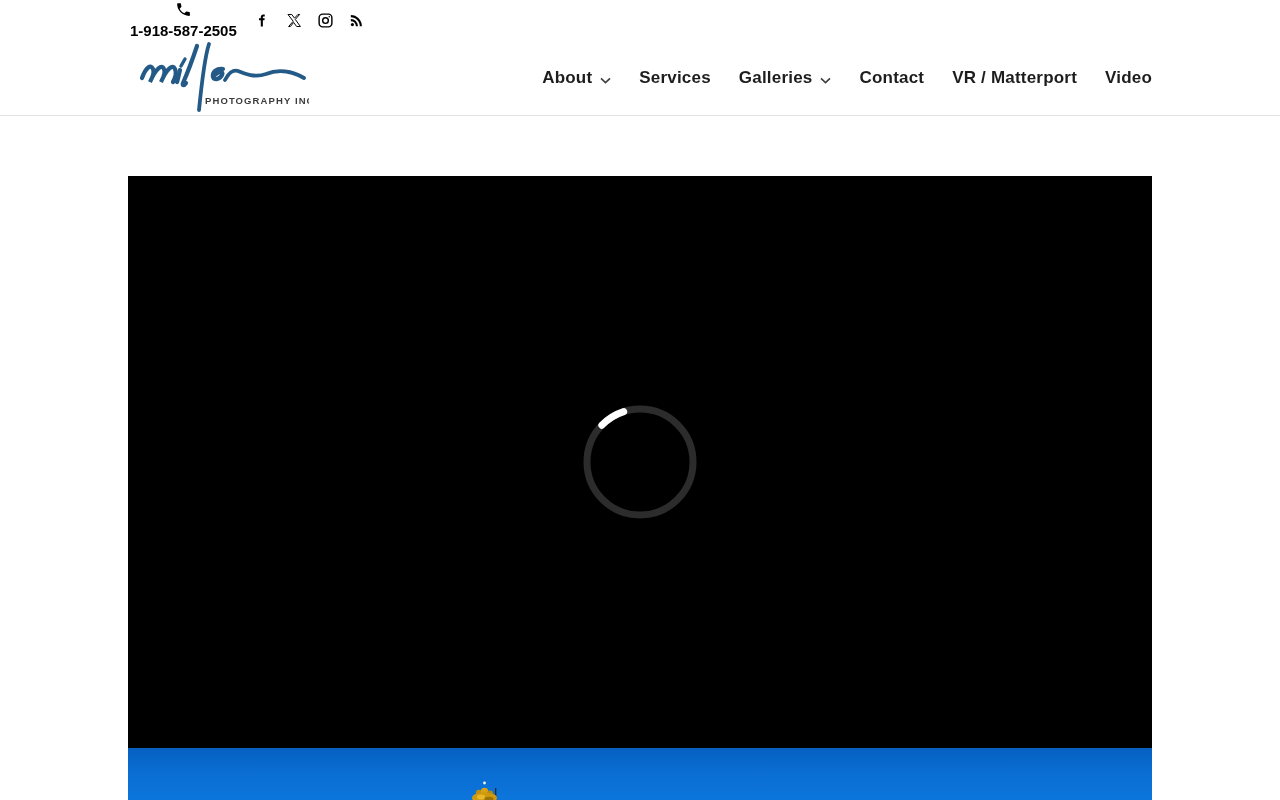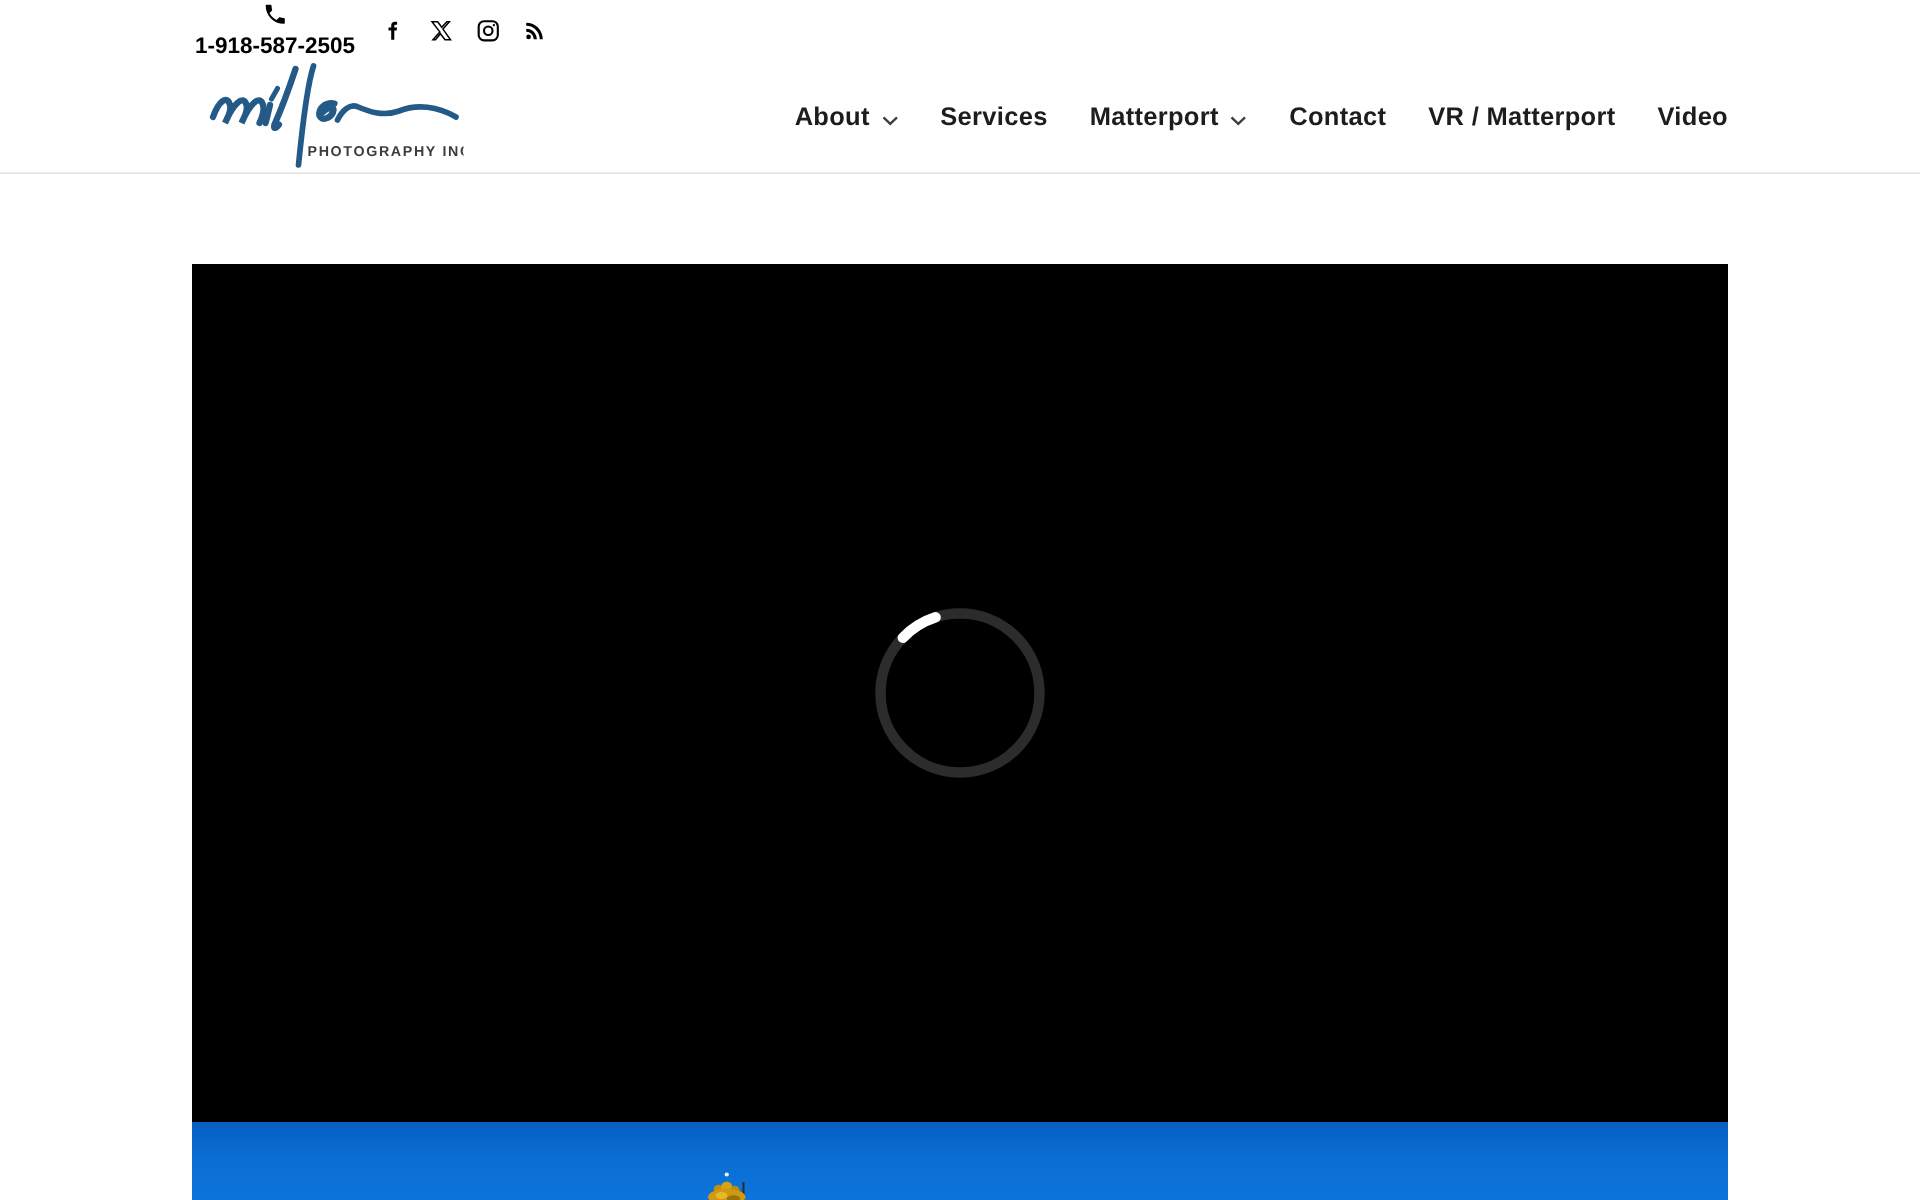--- a/index.html
+++ b/index.html
@@ -124,21 +124,21 @@
       <span class="chevron">
         <svg width="11" height="7" viewBox="0 0 11 7" fill="none" stroke="#3f3f3f" stroke-width="1.6">
             <path d="M1 1.3 L5.5 5.6 L10 1.3"></path>
           </svg>
       </span>
     </a>
     <a class="nav-item" href="#">
       <span>Services</span>
     </a>
     <a class="nav-item" href="#">
-      <span>Matterport</span>
+      <span>Galleries</span>
       <span class="chevron">
         <svg width="11" height="7" viewBox="0 0 11 7" fill="none" stroke="#3f3f3f" stroke-width="1.6">
             <path d="M1 1.3 L5.5 5.6 L10 1.3"></path>
           </svg>
       </span>
     </a>
     <a class="nav-item" href="#">
       <span>Contact</span>
     </a>
     <a class="nav-item" href="#">

